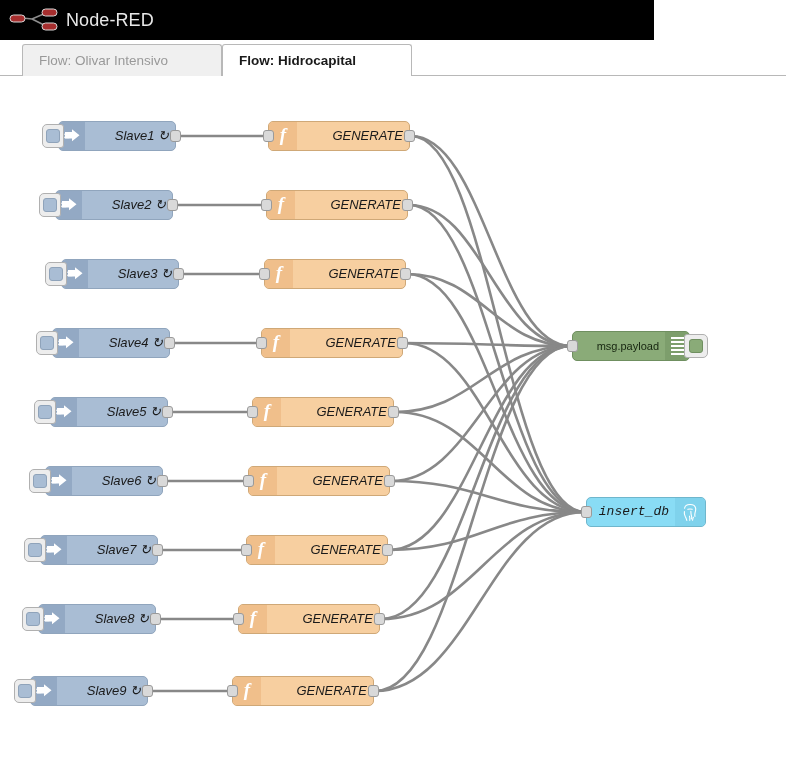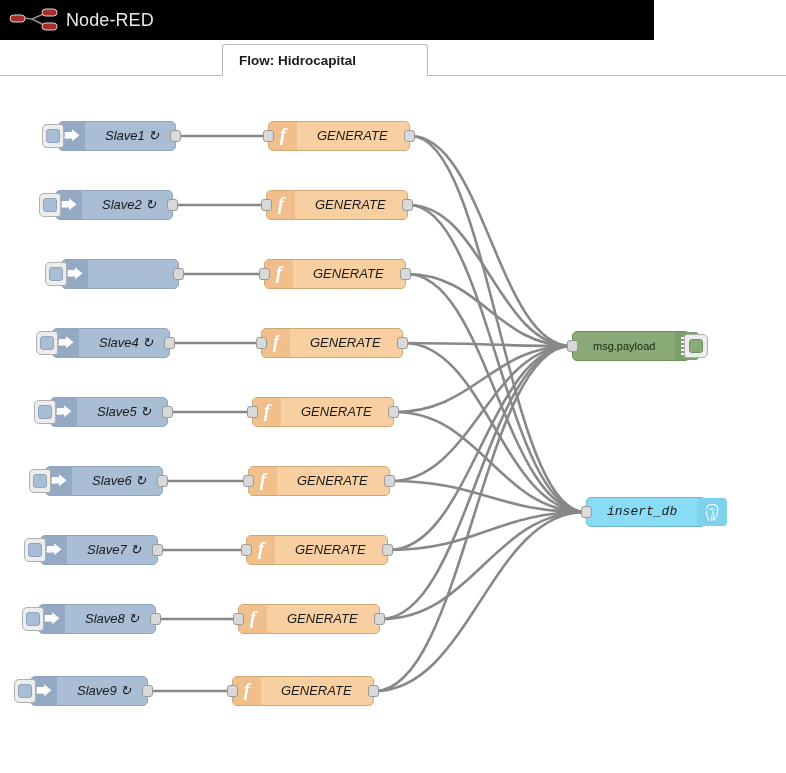--- a/index.html
+++ b/index.html
@@ -53,21 +53,21 @@
     background: #ffffff;
     color: #1a1a1a;
     font-weight: bold;
     border-color: #b8b8b8;
     z-index: 3;
   }
   .tab.active::after{
     content:""; position:absolute; left:0; right:0; bottom:-1px; height:2px; background:#ffffff;
   }
   #tab-0 { left: 22px; width: 200px; }
-  #tab-1 { left: 222px; width: 206px; }
+  #tab-1 { left: 222px; width: 190px; }
 
   
   #canvas {
     position: absolute; left: 0; top: 77px;
     width: 786px; height: 696px;
     background: #ffffff;
     overflow: hidden;
   }
   #wires { position: absolute; left: 0; top: 0; width: 786px; height: 696px; }
 
@@ -77,24 +77,24 @@
     height: 30px;
     border-radius: 5px;
     border: 1px solid #9a9a9a;
     display: flex; align-items: center;
     font-size: 13px;
     color: #1a1a1a;
     z-index: 2;
   }
   .node-label {
     flex: 1;
-    text-align: left;
+    text-align: right;
     font-style: italic;
     white-space: nowrap;
-    padding: 0 20px;
+    padding: 0 6px;
     line-height: 28px;
   }
 
   
   .node.inject {
     background: #a9bdd4;
     border-color: #90a5bd;
     width: 118px;
   }
   .inject-btn {
@@ -206,20 +206,23 @@
     <path d="M14 11 L24 12 L38 6" stroke="#8d8d8d" stroke-width="1.6" fill="none"></path>
     <path d="M24 12 L38 19" stroke="#8d8d8d" stroke-width="1.6" fill="none"></path>
     <rect x="2" y="8" width="15" height="7" rx="3.5" fill="#a62e2e" stroke="#d8d8d8" stroke-width="1"></rect>
     <rect x="34" y="2" width="15" height="7" rx="3.5" fill="#a62e2e" stroke="#d8d8d8" stroke-width="1"></rect>
     <rect x="34" y="16" width="15" height="7" rx="3.5" fill="#a62e2e" stroke="#d8d8d8" stroke-width="1"></rect>
   </svg>
   <span id="brand">Node-RED</span>
 </div>
 
 <div id="tabbar">
+  <div class="tab" id="tab-0">
+    <span>Flow: Olivar Intensivo</span>
+  </div>
   <div class="tab active" id="tab-1">
     <span>Flow: Hidrocapital</span>
   </div>
 </div>
 
 <div id="canvas">
   <svg id="wires">
       <path d="M177,59 C217.5,59 226.5,59 267,59" fill="none" stroke="#888888" stroke-width="2.6"></path>
       <path d="M174,128 C214.95,128 224.05,128 265,128" fill="none" stroke="#888888" stroke-width="2.6"></path>
       <path d="M180,197 C217.35,197 225.65,197 263,197" fill="none" stroke="#888888" stroke-width="2.6"></path>
@@ -281,20 +284,21 @@
         <div class="inject-btn">
           <span class="sq"></span>
         </div>
         <div class="inject-icon">
           <svg width="17" height="16" viewBox="0 0 17 16">
             <path d="M1 4 h7 V1.2 L15.5 7.2 L8 13.2 V10.4 H1 Z" fill="#ffffff"></path>
             <path d="M1 6.2 h4" stroke="#ffffff" stroke-width="1.6" stroke-linecap="round"></path>
             <path d="M1 9.4 h4" stroke="#ffffff" stroke-width="1.6" stroke-linecap="round"></path>
           </svg>
         </div>
+        <div class="node-label">Slave3 ↻</div>
         <div class="port out"></div>
       </div>
       <div class="node inject" style="left: 52px; top: 251px;">
         <div class="inject-btn">
           <span class="sq"></span>
         </div>
         <div class="inject-icon">
           <svg width="17" height="16" viewBox="0 0 17 16">
             <path d="M1 4 h7 V1.2 L15.5 7.2 L8 13.2 V10.4 H1 Z" fill="#ffffff"></path>
             <path d="M1 6.2 h4" stroke="#ffffff" stroke-width="1.6" stroke-linecap="round"></path>

